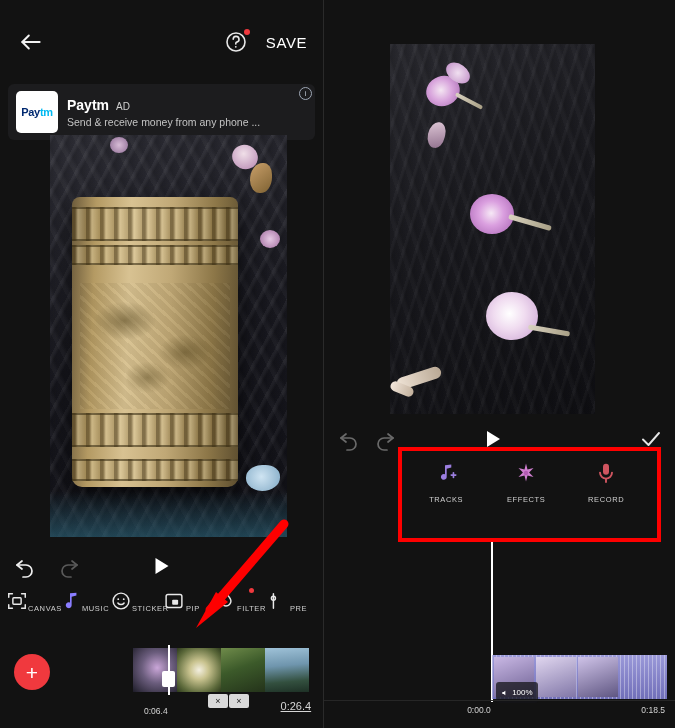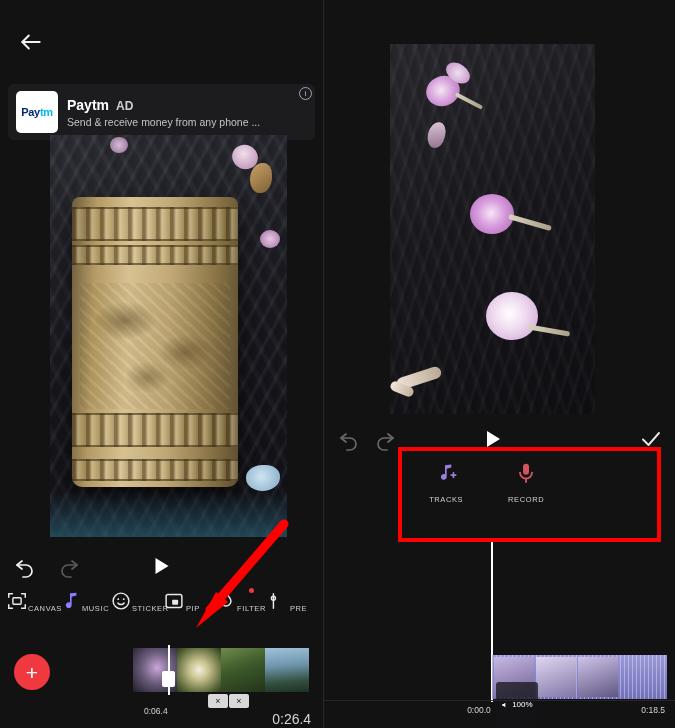--- a/index.html
+++ b/index.html
@@ -121,22 +121,22 @@
     align-items: baseline;
     gap: 7px;
   }
   .ad-title {
     color: #ffffff;
     font-size: 14px;
     font-weight: bold;
   }
   .ad-tag {
     color: #cfcfcf;
-    font-size: 12px;
-    font-weight: bold;
+    font-size: 10px;
+    font-weight: normal;
   }
   .ad-sub {
     color: #c3c3c3;
     font-size: 10.5px;
     margin-top: 3px;
     white-space: nowrap;
     overflow: hidden;
     text-overflow: ellipsis;
   }
   .ad-cta {
@@ -387,23 +387,24 @@
   .time-left-start {
     position: absolute;
     left: 144px;
     top: 61px;
     font-size: 8.5px;
     color: #d5d5d5;
   }
   .time-left-end {
     position: absolute;
     right: 12px;
-    top: 66px;
-    font-size: 14px;
+    top: 55px;
+    font-size: 11px;
     color: #d5d5d5;
+    text-decoration: underline;
   }
 
   
   .arrow-annot {
     position: absolute;
     left: 176px;
     top: 518px;
     width: 120px;
     height: 120px;
     pointer-events: none;
@@ -548,21 +549,21 @@
   .at1 { background: linear-gradient(160deg,#c9b8e4,#6c5f92); }
   .at2 { background: linear-gradient(160deg,#e0d6ef,#8177a8); }
   .at3 { background: linear-gradient(160deg,#cfc3e8,#5f5682); }
   .vol-pill {
     position: absolute;
     left: 172px;
     top: 682px;
     background: rgba(20,20,24,0.75);
     color: #ffffff;
     font-size: 8px;
-    padding: 18px 5px;
+    padding: 6px 5px;
     border-radius: 3px;
     display: flex;
     align-items: center;
     gap: 3px;
   }
   .time-right-start {
     position: absolute;
     left: 143px;
     top: 705px;
     font-size: 8.5px;
@@ -590,20 +591,31 @@
 <div class="screens">
 
   <div class="panel panel-left">
 
     <div class="top-bar">
       <div class="back-arrow">
         <svg viewBox="0 0 24 24" width="26" height="26" fill="none" stroke="currentColor" stroke-width="1.8" stroke-linecap="round" stroke-linejoin="round">
           <line x1="20" y1="12" x2="4" y2="12"></line>
             <polyline points="10,6 4,12 10,18"></polyline>
         </svg>
+      </div>
+      <div class="top-right">
+        <div class="help-icon">
+          <svg viewBox="0 0 24 24" width="24" height="24" fill="none" stroke="currentColor" stroke-width="1.6">
+            <circle cx="12" cy="12" r="9"></circle>
+            <path d="M9.2 9.3a2.9 2.9 0 1 1 3.6 2.8c-.7.2-1 .8-1 1.5v.4" stroke-linecap="round"></path>
+            <circle cx="11.8" cy="16.8" r="0.9" fill="currentColor" stroke="none"></circle>
+          </svg>
+          <span class="dot-red"></span>
+        </div>
+        <div class="save-label">SAVE</div>
       </div>
     </div>
 
     <div class="ad-banner">
       <div class="ad-logo">
         <span class="ad-logo-text"><i>Pay</i><span>tm</span></span>
       </div>
       <div class="ad-text">
         <div class="ad-title-row">
           <span class="ad-title">Paytm</span>
@@ -774,20 +786,29 @@
           <svg viewBox="0 0 24 24" width="24" height="24" fill="#9b7ede">
             <path d="M11 4.2v9.1a2.9 2.9 0 1 0 1.7 2.6V7.7l4.6-1.1V3.6z"></path>
             <rect x="16.4" y="13.2" width="6.2" height="1.7" rx="0.8"></rect>
             <rect x="18.6" y="11" width="1.7" height="6.2" rx="0.8"></rect>
           </svg>
         </div>
         <div class="sub-label">TRACKS</div>
       </div>
       <div class="sub-tool">
         <div class="sub-ic">
+          <svg viewBox="0 0 24 24" width="24" height="24" fill="#d07fd0">
+            <path d="M12 2.5l1.5 6 6-1.5-4.4 4.5 4.4 4.5-6-1.5-1.5 6-1.5-6-6 1.5 4.4-4.5-4.4-4.5 6 1.5z"></path>
+            <circle cx="12" cy="12" r="2.2" fill="#b45cb4"></circle>
+          </svg>
+        </div>
+        <div class="sub-label">EFFECTS</div>
+      </div>
+      <div class="sub-tool">
+        <div class="sub-ic">
           <svg viewBox="0 0 24 24" width="24" height="24" fill="none" stroke="#d05560" stroke-width="1.9" stroke-linecap="round">
             <rect x="9" y="2.8" width="6" height="11" rx="3" fill="#d05560" stroke="none"></rect>
             <path d="M6 11.6a6 6 0 0 0 12 0"></path>
             <line x1="12" y1="17.6" x2="12" y2="21"></line>
           </svg>
         </div>
         <div class="sub-label">RECORD</div>
       </div>
     </div>
 

